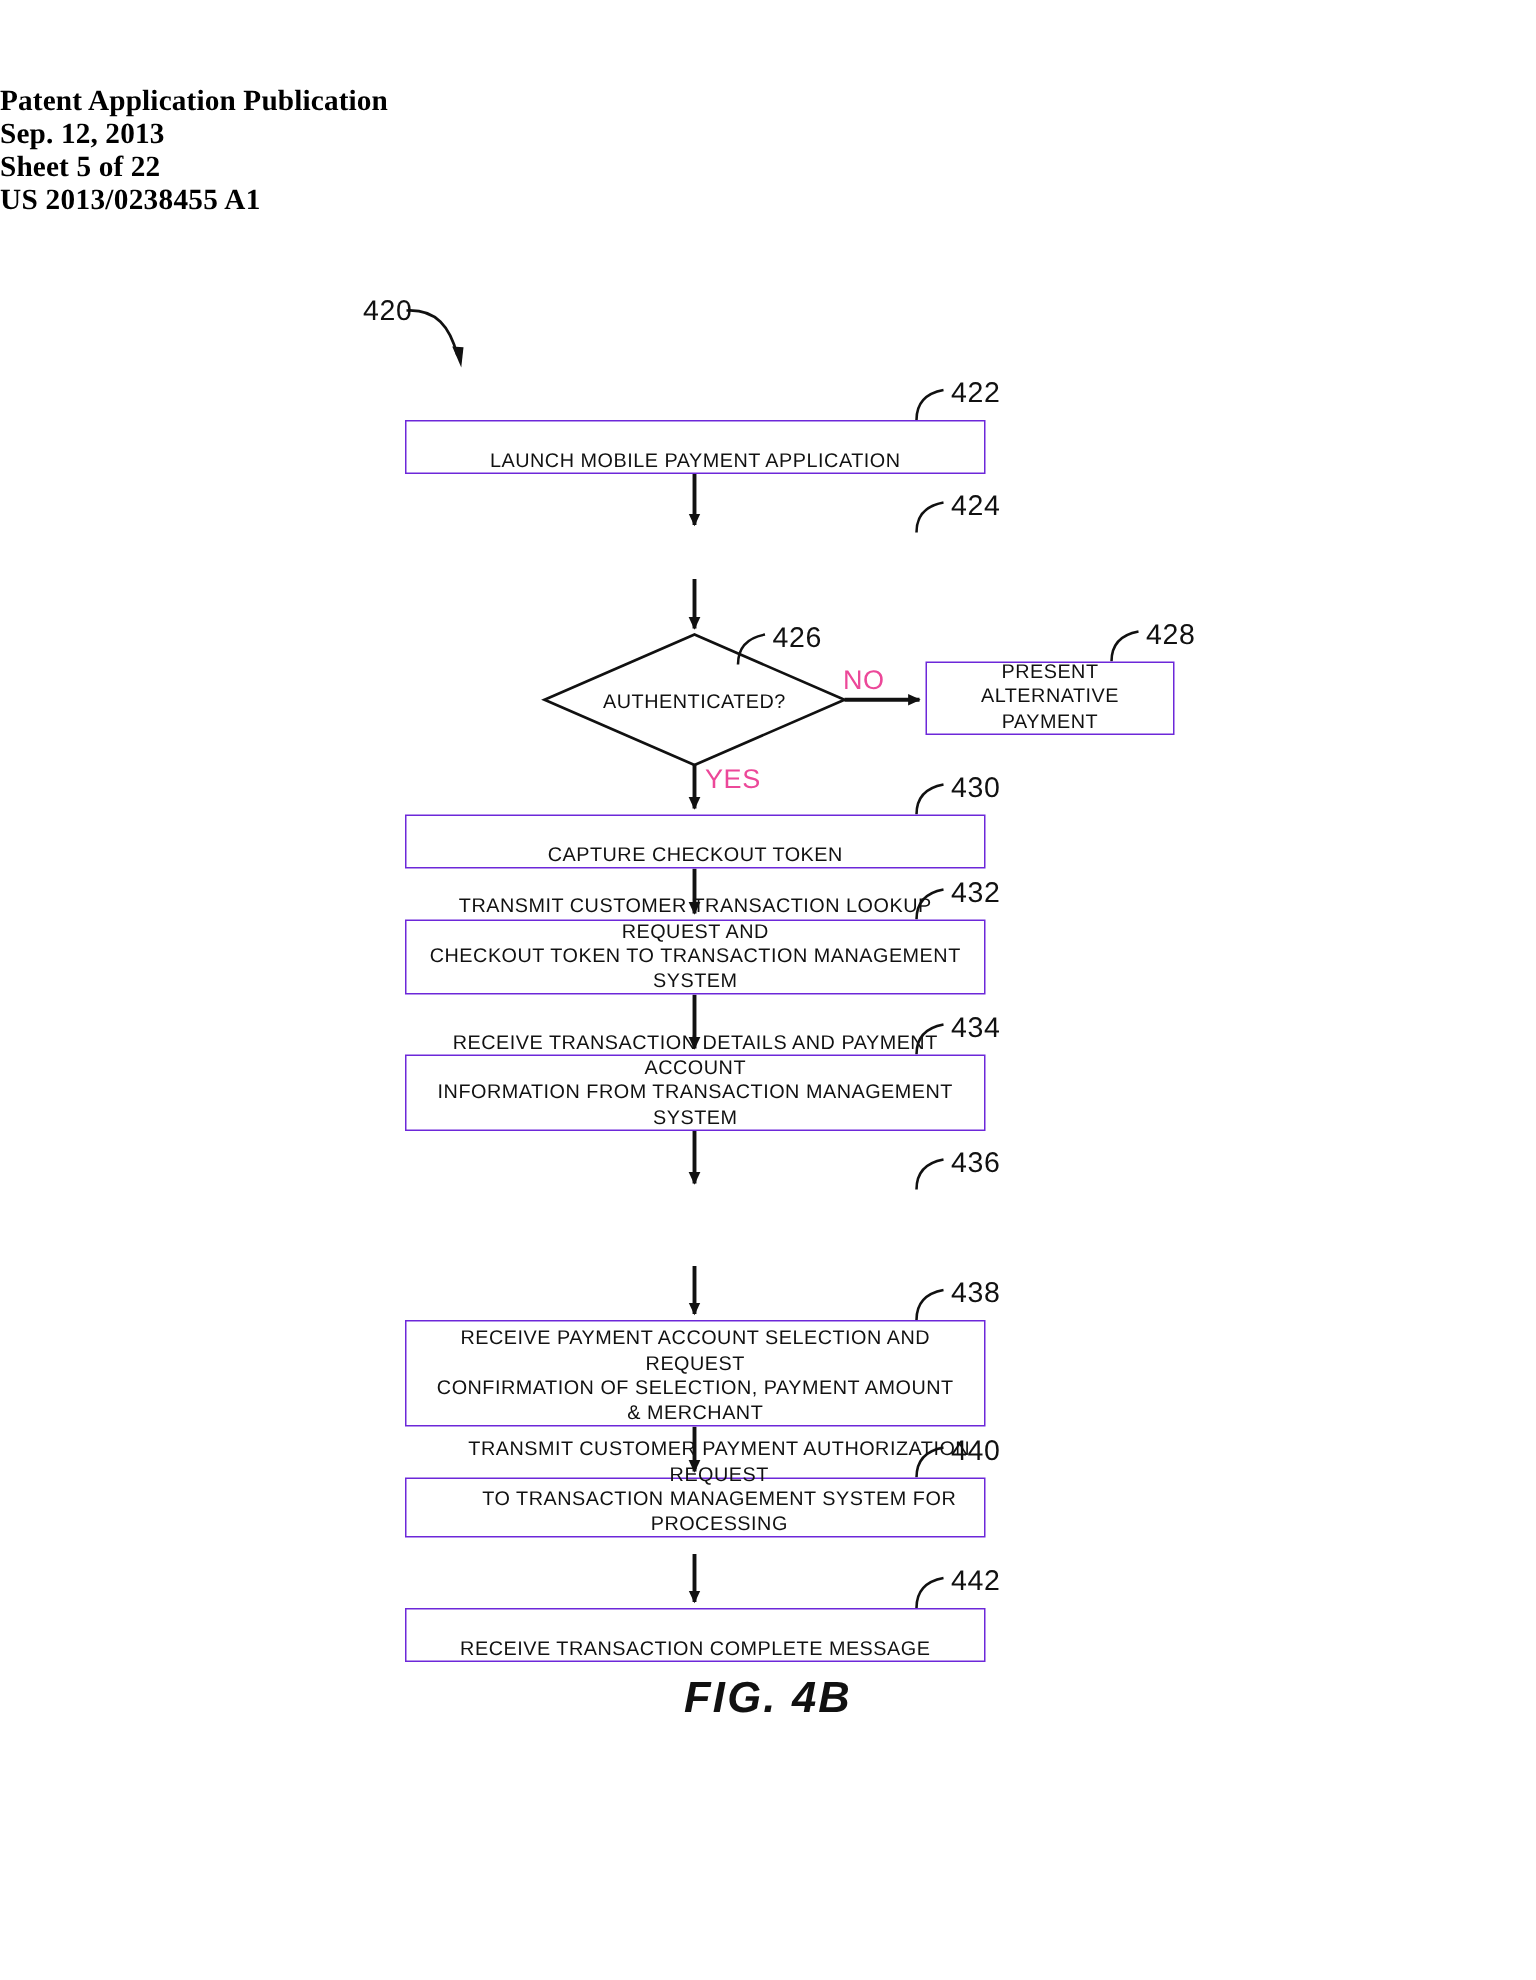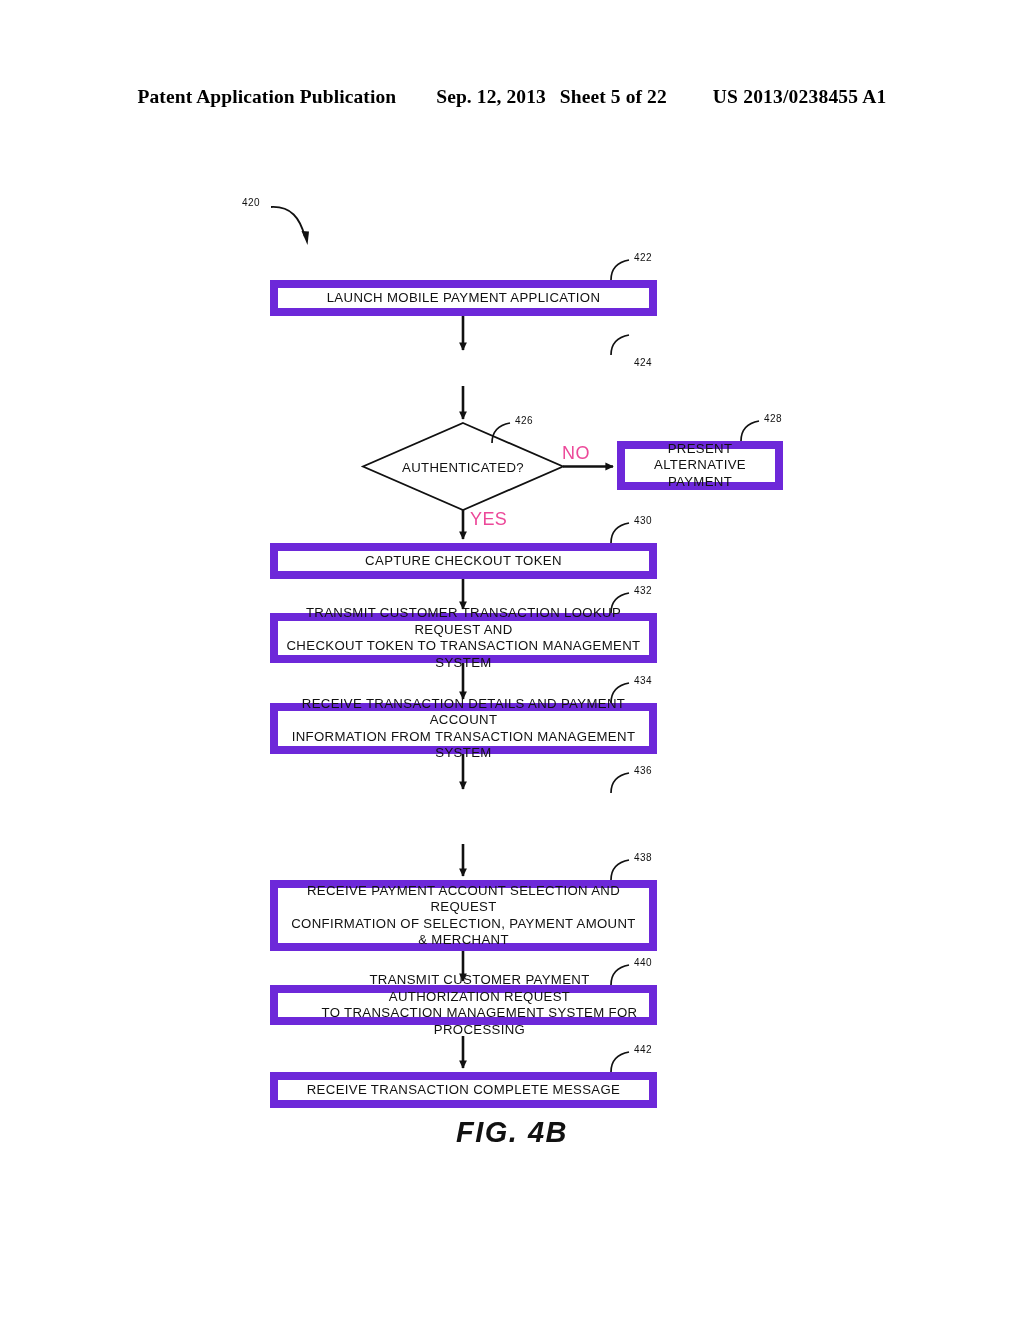--- a/index.html
+++ b/index.html
@@ -25,20 +25,21 @@
     width: 1024px;
     height: 30px;
     display: flex;
     justify-content: center;
     align-items: baseline;
     font-family: "Liberation Serif", serif;
     font-weight: bold;
     font-size: 19.5px;
     letter-spacing: 0.1px;
     white-space: nowrap;
+    flex-direction: column;
   }
   .page-header .hdr-pub   { margin-right: 40px; }
   .page-header .hdr-date  { margin-right: 14px; }
   .page-header .hdr-sheet { margin-right: 46px; }
   .page-header .hdr-num   { letter-spacing: 0.2px; }
 
   
   #figure {
     position: absolute;
     left: 0;
@@ -52,55 +53,55 @@
     top: 0;
     width: 1024px;
     height: 1320px;
     overflow: visible;
   }
 
   
   .node {
     position: absolute;
     box-sizing: border-box;
-    border: 8px solid #6d28d9;
+    border: 1px solid #6d28d9;
     background: #ffffff;
+    display: flex;
+    align-items: flex-end;
+    justify-content: center;
+    text-align: center;
+  }
+  .node .node-text {
+    font-family: "Liberation Sans", sans-serif;
+    font-size: 13.2px;
+    line-height: 16.5px;
+    letter-spacing: 0.35px;
+    color: #111111;
+    white-space: pre-line;
+    padding: 0 6px;
+  }
+
+  
+  .diamond-label {
+    position: absolute;
     display: flex;
     align-items: center;
     justify-content: center;
     text-align: center;
-  }
-  .node .node-text {
-    font-family: "Liberation Sans", sans-serif;
-    font-size: 13.2px;
-    line-height: 16.5px;
-    letter-spacing: 0.35px;
-    color: #111111;
-    white-space: pre-line;
-    padding: 0 6px;
-  }
-
-  
-  .diamond-label {
-    position: absolute;
-    display: flex;
-    align-items: center;
-    justify-content: center;
-    text-align: center;
     font-family: "Liberation Sans", sans-serif;
     font-size: 13.2px;
     letter-spacing: 0.35px;
     color: #111111;
   }
 
   
   .ref {
     position: absolute;
     font-family: "Liberation Sans", sans-serif;
-    font-size: 10px;
+    font-size: 19px;
     letter-spacing: 0.4px;
     color: #111111;
     white-space: nowrap;
     text-align: center;
   }
 
   
   .branch-label {
     position: absolute;
     font-family: "Liberation Sans", sans-serif;
@@ -177,21 +178,21 @@
     </g>
   </svg>
 
   <div class="ref" style="left:242px; top:197px;">420</div>
 
   <div class="node" style="left:270px; top:280px; width:387px; height:36px;">
     <span class="node-text">LAUNCH MOBILE PAYMENT APPLICATION</span>
   </div>
   <div class="ref" style="left:634px; top:252px;">422</div>
 
-  <div class="ref" style="left:634px; top:327px;margin-top:30px;">424</div>
+  <div class="ref" style="left:634px; top:327px;">424</div>
 
   <div class="diamond-label" style="left:383px; top:455px; width:160px; height:24px;">AUTHENTICATED?</div>
   <div class="ref" style="left:515px; top:415px;">426</div>
 
   <div class="node" style="left:617px; top:441px; width:166px; height:49px;">
     <span class="node-text">PRESENT ALTERNATIVE
 PAYMENT</span>
   </div>
   <div class="ref" style="left:764px; top:413px;">428</div>
 

